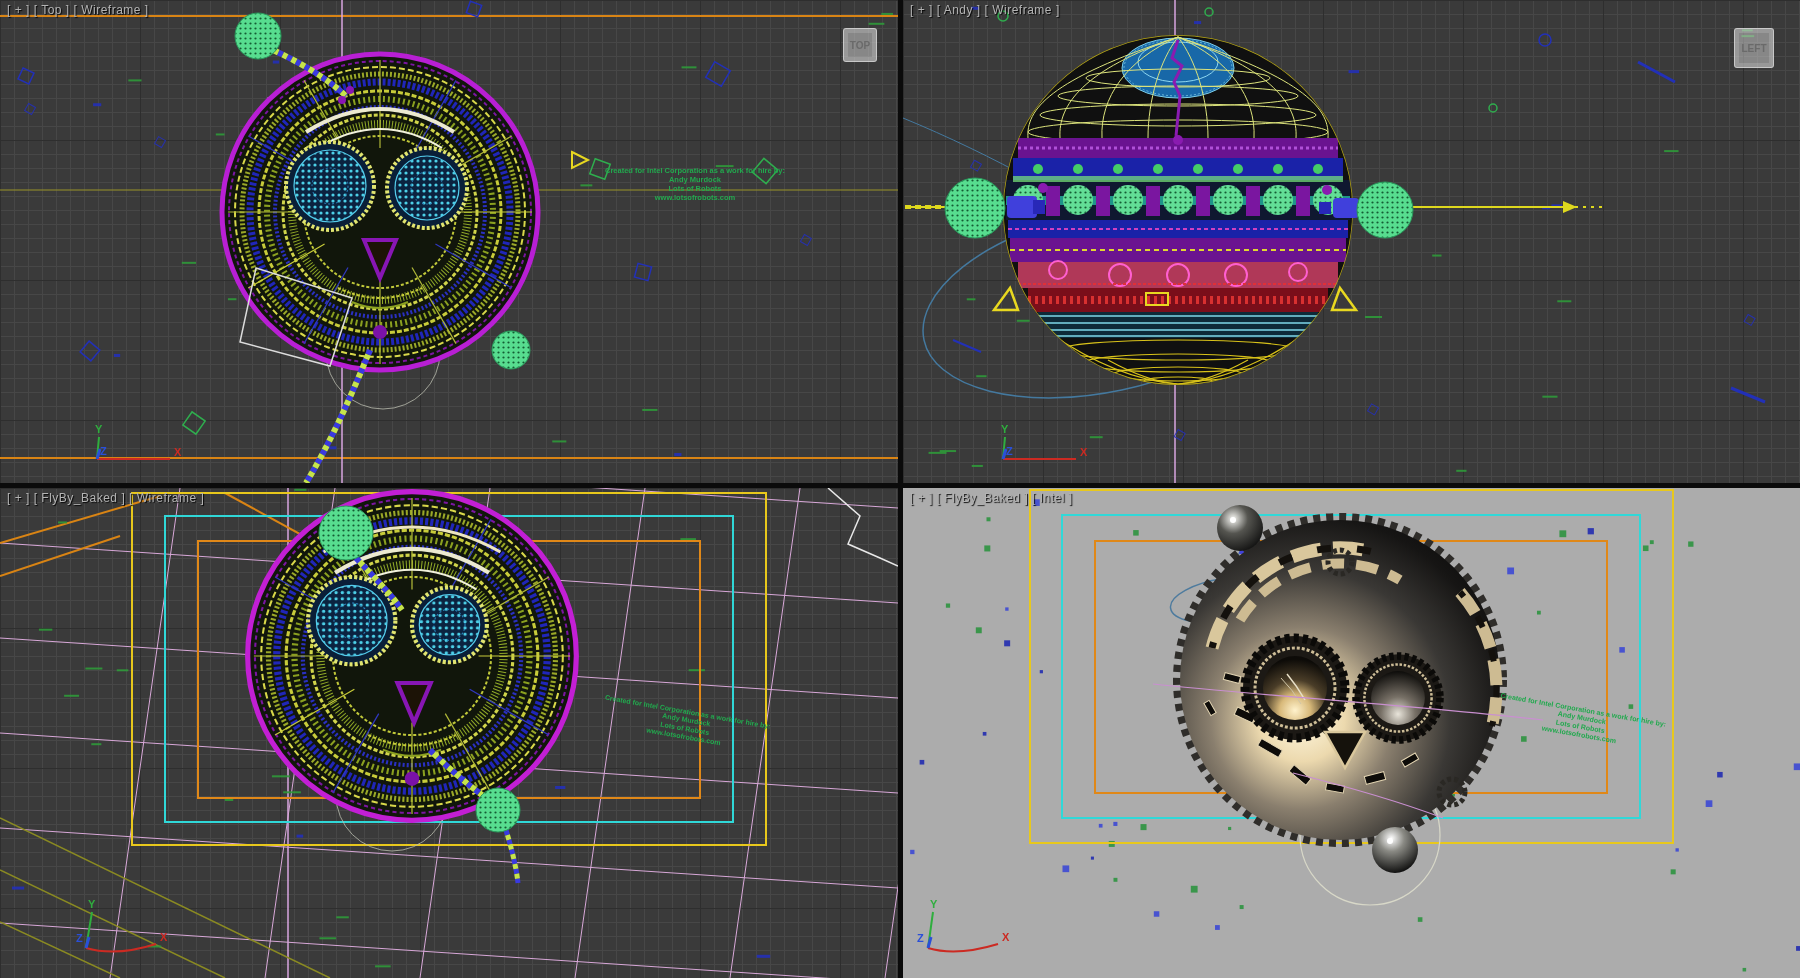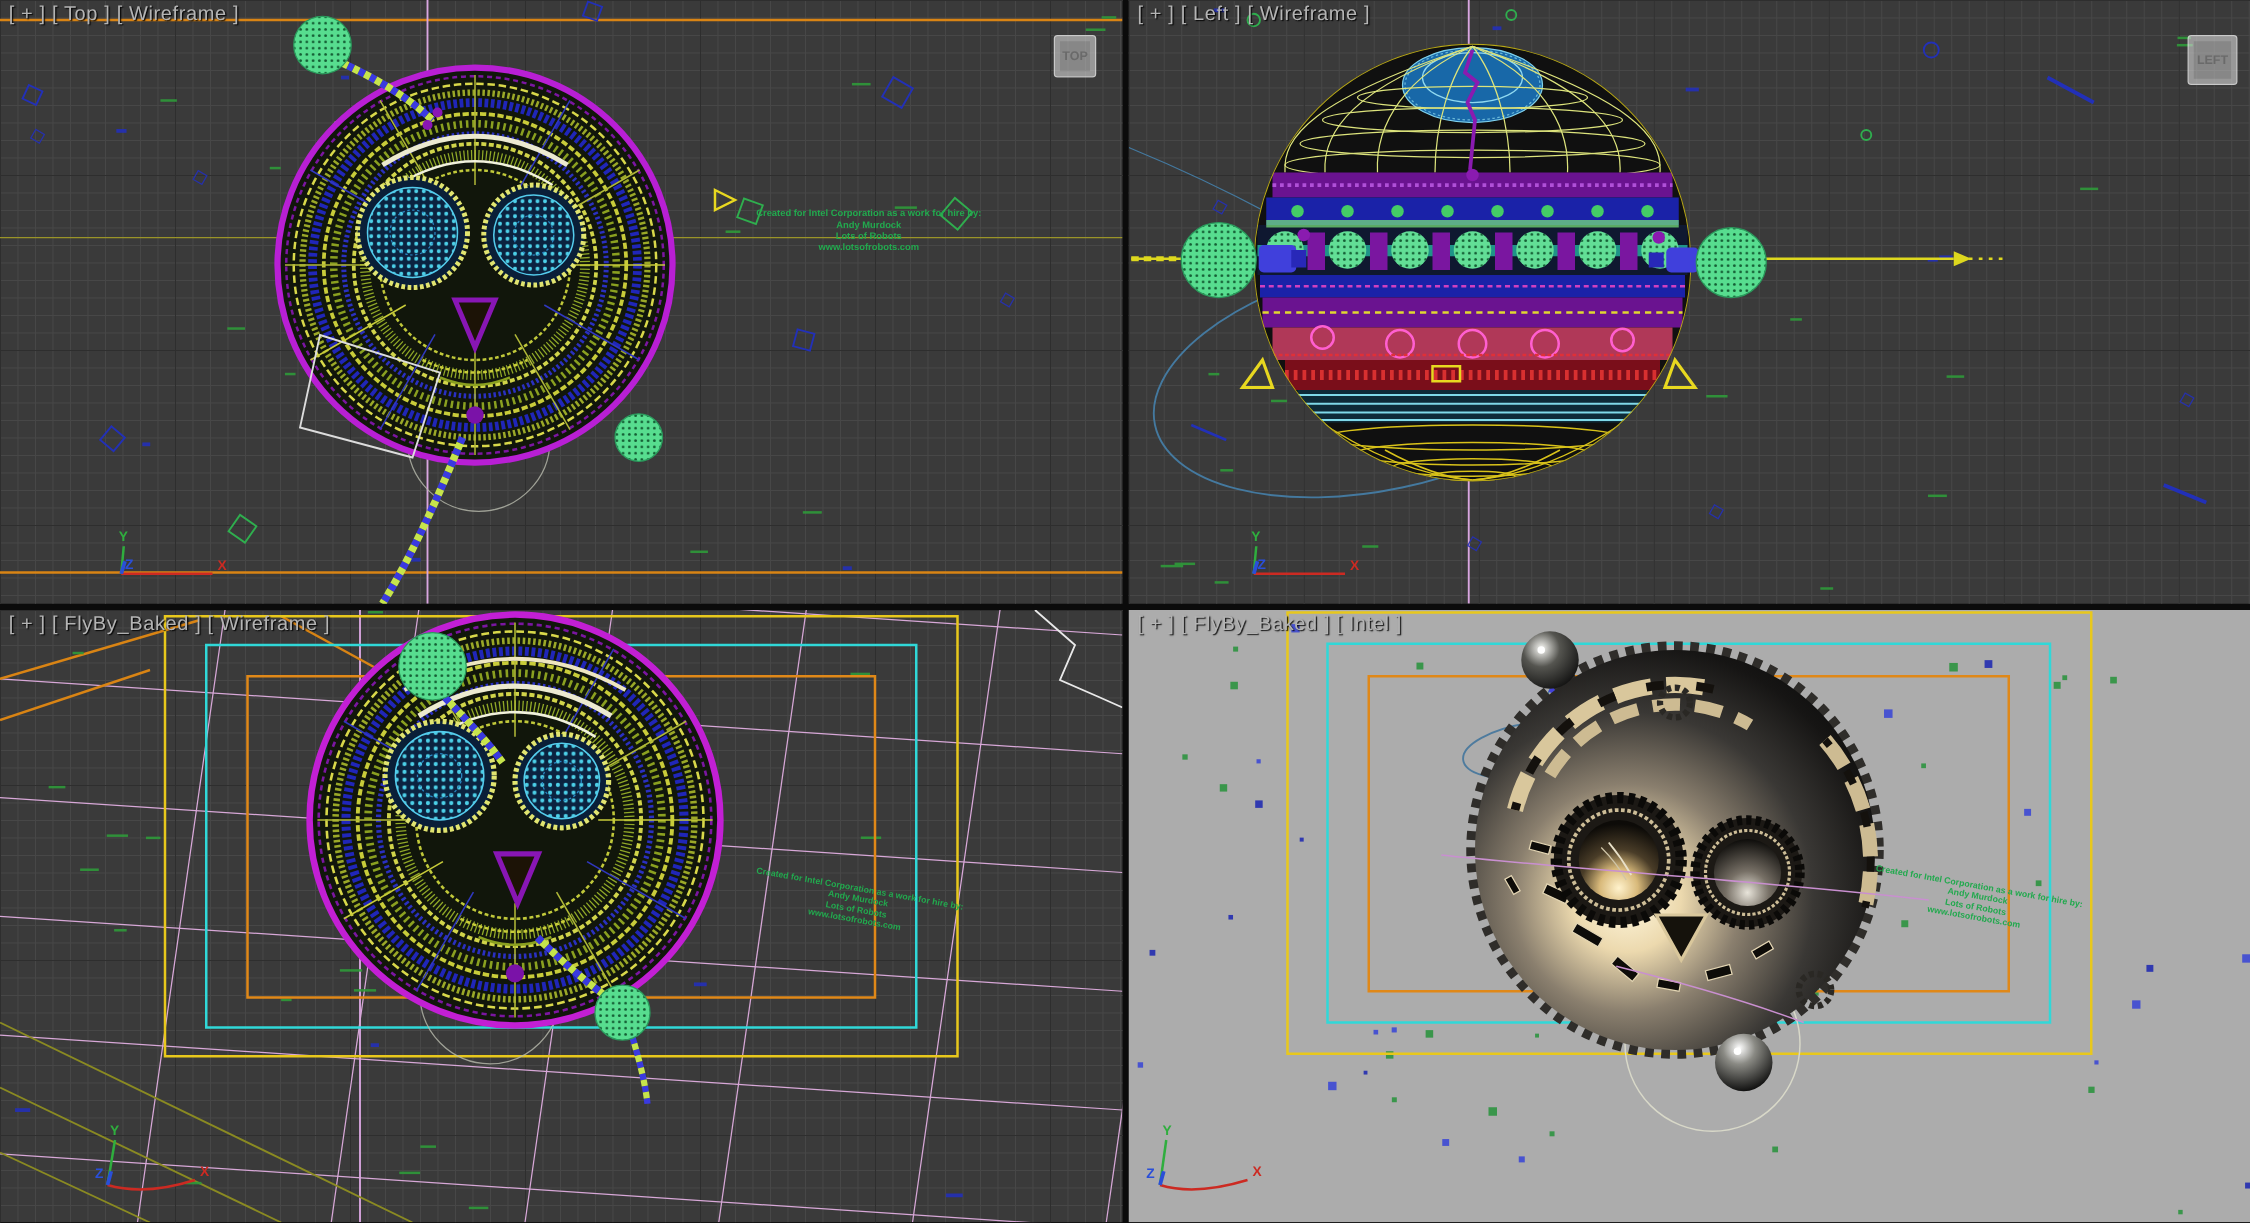--- a/index.html
+++ b/index.html
@@ -14,27 +14,27 @@
       linear-gradient(var(--grid_line,#474747) 1px,transparent 1px),
       linear-gradient(90deg,var(--grid_line,#474747) 1px,transparent 1px);
     background-size:140px 140px,140px 140px,14px 14px,14px 14px;
   }
   .vp.shaded{background-color:var(--shaded_bg,#acacac);}
   #vp-tl{left:0;top:0;width:898px;height:483px;}
   #vp-tr{left:903px;top:0;width:897px;height:483px;}
   #vp-bl{left:0;top:488px;width:898px;height:490px;}
   #vp-br{left:903px;top:488px;width:897px;height:490px;}
   .scene{position:absolute;left:0;top:0;}
-  .vp-label{position:absolute;left:7px;top:3px;font-size:16px;letter-spacing:.5px;
+  .vp-label{position:absolute;left:7px;top:3px;font-size:12px;letter-spacing:.5px;
     color:var(--label,#b4b4b4);text-shadow:1px 1px 1px rgba(0,0,0,.95);cursor:pointer;z-index:5;}
   .viewcube{position:absolute;background:rgba(198,198,198,.55);border:1px solid rgba(235,235,235,.65);
     border-radius:3px;display:flex;align-items:center;justify-content:center;color:#6a6a6a;
     font-size:10px;font-weight:bold;z-index:5;box-shadow:inset 0 0 0 4px rgba(255,255,255,.15);}
   #vp-tl .viewcube{right:21px;top:28px;width:32px;height:32px;}
-  #vp-tr .viewcube{right:10px;top:28px;width:38px;height:38px;}
+  #vp-tr .viewcube{right:26px;top:28px;width:38px;height:38px;}
   .wm{position:absolute;color:var(--watermark_green,#22a94e);text-align:center;font-weight:bold;
       line-height:1.2;z-index:4;}
   #wm-tl{left:600px;top:166px;width:190px;font-size:7.5px;}
   #wm-bl{left:583px;top:220px;width:205px;font-size:7px;transform:rotate(10deg);}
   #wm-br{left:593px;top:218px;width:170px;font-size:7px;transform:rotate(10deg);}
   svg text{font-family:"Liberation Sans",sans-serif;}
   .sf-y{stroke:var(--safe_live,#e8c81c);}
   .sf-c{stroke:var(--safe_action,#30d8d8);}
   .sf-o{stroke:var(--safe_title,#e08818);}
 </style>
@@ -361,21 +361,21 @@
       </g>
       <g font-size="11" font-weight="bold">
         <line x1="100" y1="459" x2="102" y2="437" stroke="#2fae3e" stroke-width="2"></line>
         <line x1="100" y1="459" x2="173" y2="459" stroke="#cc2a22" stroke-width="2"></line>
         <line x1="100" y1="459" x2="103" y2="449" stroke="#2a4fd8" stroke-width="3"></line>
         <text x="98" y="433" fill="#2fae3e">Y</text>
         <text x="177" y="456" fill="#cc2a22">X</text>
         <text x="103" y="455" fill="#2a4fd8">Z</text>
       </g>
     </svg>
-    <div class="vp-label">[ + ] [ Left ] [ Wireframe ]</div>
+    <div class="vp-label">[ + ] [ Andy ] [ Wireframe ]</div>
     <div class="viewcube">
         <span>LEFT</span>
       </div>
   </div>
 
   <div class="vp wire" id="vp-bl">
     <svg class="scene" width="898" height="490" viewBox="0 0 898 490">
       <defs>
         <pattern id="blEye" width="6" height="6" patternUnits="userSpaceOnUse">
           <rect width="6" height="6" fill="#0b2340"></rect>

